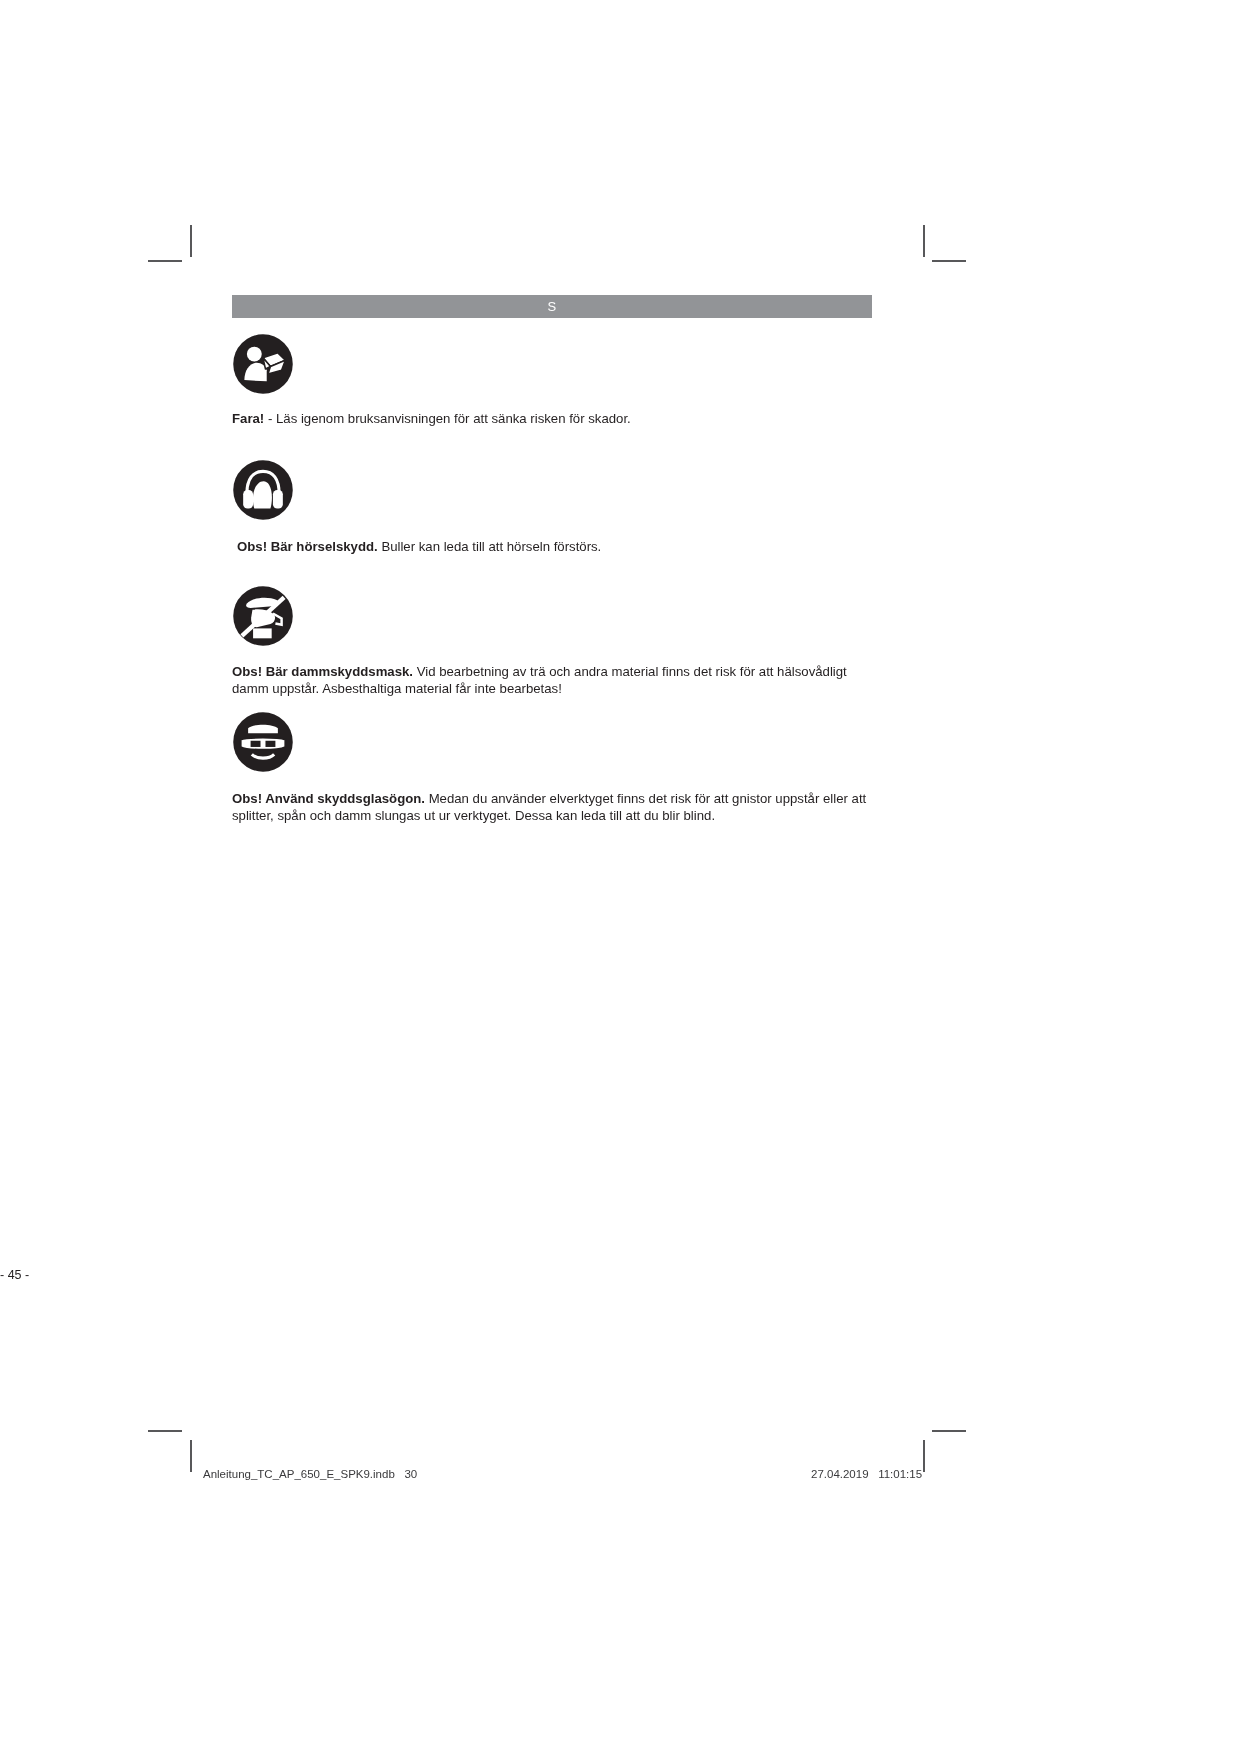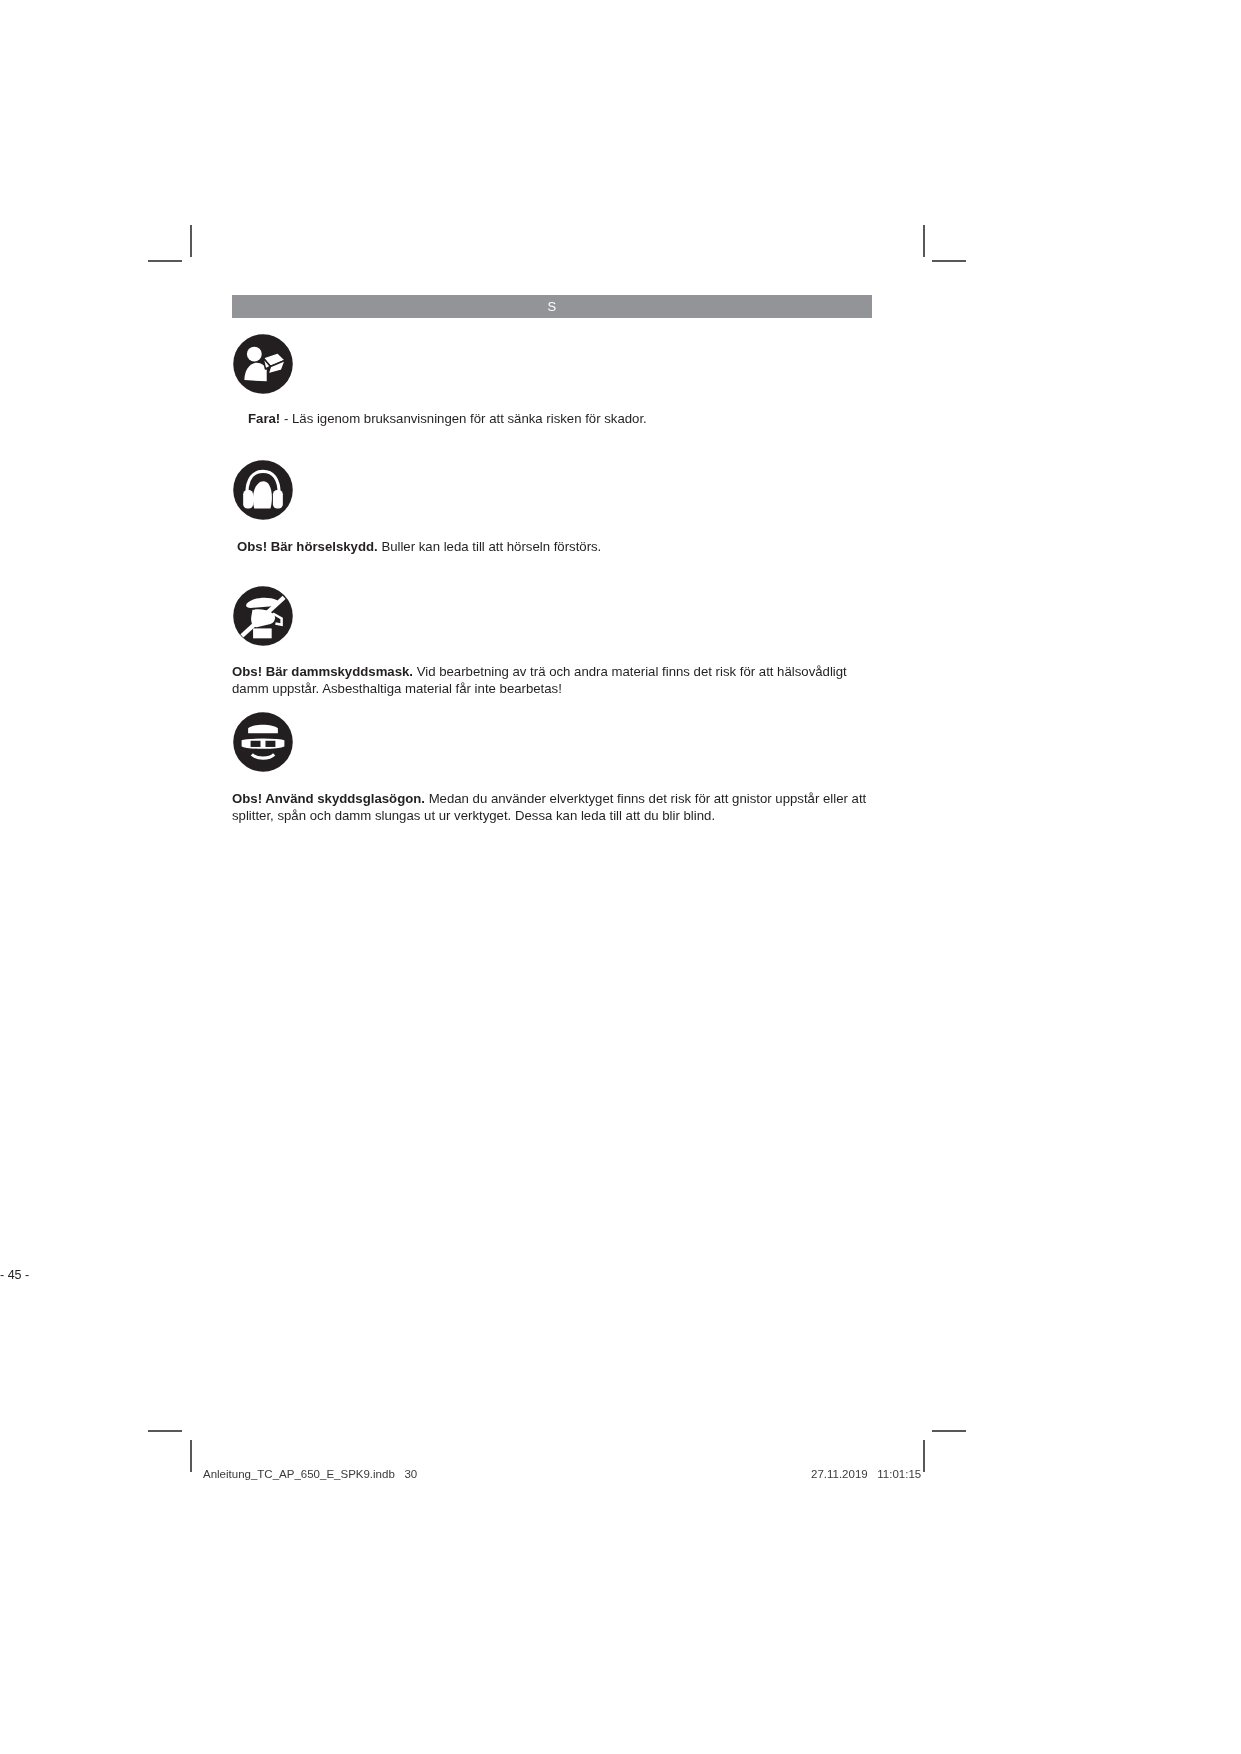--- a/index.html
+++ b/index.html
@@ -69,21 +69,21 @@
     line-height: 16.5px;
     color: #231f20;
     margin: 0;
     width: 645px;
   }
   .notice-text b {
     font-weight: bold;
   }
 
   #notice-0 { top: 333px; }
-  #notice-0 .notice-text { margin-top: 12px; margin-left: 16px; }
+  #notice-0 .notice-text { margin-top: 12px; }
 
   #notice-1 { top: 459px; }
   #notice-1 .notice-text { margin-top: 14px; padding-left: 5px; }
 
   #notice-2 { top: 585px; }
   #notice-2 .notice-text { margin-top: 13px; }
 
   #notice-3 { top: 711px; }
   #notice-3 .notice-text { margin-top: 14px; }
 
@@ -192,16 +192,16 @@
         <path d="M32 70 C40 78 60 78 68 70" fill="none" stroke="#ffffff" stroke-width="5"></path>
       </svg>
     </span>
     <p class="notice-text"><b>Obs! Använd skyddsglasögon.</b><span> Medan du använder elverktyget finns det risk för att gnistor uppstår eller att splitter, spån och damm slungas ut ur verktyget. Dessa kan leda till att du blir blind.</span></p>
   </div>
 
   <div class="page-number">- 45 -</div>
 
   <div class="print-footer">
     <span class="print-footer-file">Anleitung_TC_AP_650_E_SPK9.indb   30</span>
-    <span class="print-footer-stamp">27.11.2019   11:01:15</span>
+    <span class="print-footer-stamp">27.04.2019   11:01:15</span>
   </div>
 
 </div>
 
 </body></html>

